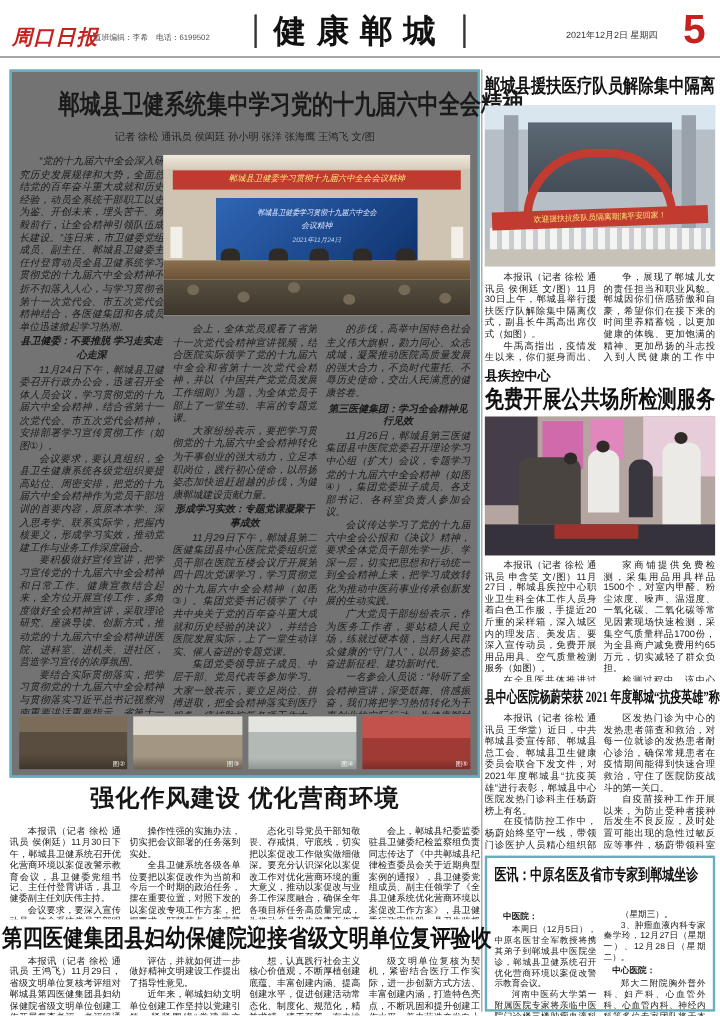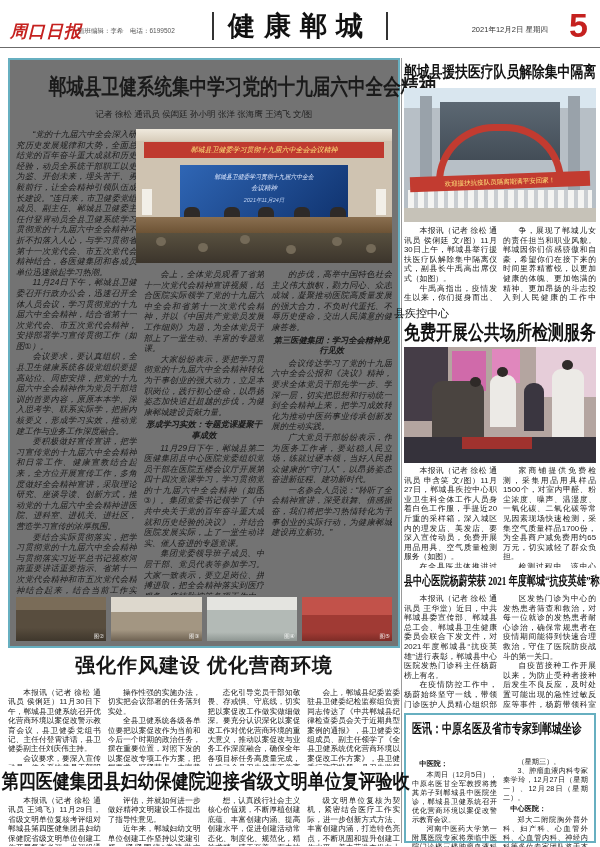--- a/index.html
+++ b/index.html
@@ -63,21 +63,21 @@
   .r1-glass{position:absolute;left:36px;top:14px;width:120px;height:58px;background:linear-gradient(#5c6873,#434d57);}
   .r1-pillar{position:absolute;top:8px;width:12px;height:100px;background:#99a2aa;}
   .r1-arch{position:absolute;left:32px;top:36px;width:128px;height:58px;border:7px solid #c23b30;border-bottom:none;border-radius:70px 70px 0 0;}
   .r1-banner{position:absolute;left:6px;top:86px;width:180px;height:15px;background:#c23b30;color:#ffe27a;font-size:6.5px;line-height:15px;text-align:center;transform:rotate(-2deg);white-space:nowrap;}
   .r1-people{position:absolute;left:4px;top:102px;width:184px;height:18px;background:repeating-linear-gradient(90deg,#f4f4f2 0 6px,#c9cdd1 6px 10px);}
   .r1-ground{position:absolute;left:0;top:120px;width:100%;height:14px;background:#c6c2b8;}
   .r-body{position:absolute;left:404px;width:192px;display:flex;gap:6px;overflow:hidden;}
   .rcol{flex:1;overflow:hidden;}
   .r-body .para{font-size:7.8px;line-height:9.6px;}
   #r1-body{top:226px;height:76px;}
-  #r2-kicker{position:absolute;left:394px;top:306px;font-size:11px;font-weight:normal;color:#111;}
+  #r2-kicker{position:absolute;left:404px;top:306px;font-size:11px;font-weight:bold;color:#111;}
   #r2-headline{top:319px;font-size:20px;transform:scaleX(.8);transform-origin:left;}
   #r2-photo{position:absolute;left:404px;top:347px;width:192px;height:116px;background:#b4a5a0;overflow:hidden;}
   .r2-shelf{position:absolute;left:0;top:0;width:44px;height:74px;background:#453d47;}
   .r2-poster{position:absolute;background:#d06aaa;}
   .r2-wall{position:absolute;right:0;top:0;width:60px;height:50px;background:#e6cdd9;}
   .r2-coat{position:absolute;width:26px;height:52px;background:#eceae6;border-radius:9px 9px 0 0;}
   .r2-head{position:absolute;width:11px;height:10px;border-radius:50%;background:#2f2a28;}
   .r2-dark{position:absolute;left:28px;top:34px;width:52px;height:56px;background:#4a4440;border-radius:10px 10px 0 0;}
   .r2-table{position:absolute;left:0;bottom:0;width:100%;height:26px;background:#35323b;}
   .r2-blanket{position:absolute;left:58px;bottom:14px;width:70px;height:12px;background:#a0322e;}
@@ -114,35 +114,37 @@
 </div>
 
 <div id="col-divider"></div>
 
 <div id="main-box">
   <div id="main-headline" class="serif">郸城县卫健系统集中学习党的十九届六中全会精神</div>
   <div id="main-byline">记者 徐松 通讯员 侯闳廷 孙小明 张洋 张海鹰 王鸿飞 文/图</div>
   <div id="main-content">
     <div class="mcol">
         <p class="para">“党的十九届六中全会深入研究历史发展规律和大势，全面总结党的百年奋斗重大成就和历史经验，动员全系统干部职工以史为鉴、开创未来，埋头苦干、勇毅前行，让全会精神引领队伍成长建设。”连日来，市卫健委党组成员、副主任、郸城县卫健委主任付登霄动员全县卫健系统学习贯彻党的十九届六中全会精神不折不扣落入人心，与学习贯彻省第十一次党代会、市五次党代会精神结合，各医健集团和各成员单位迅速掀起学习热潮。</p>
+        <p class="para subhead">县卫健委：不要推脱 学习走实走心走深</p>
         <p class="para">11月24日下午，郸城县卫健委召开行政办公会，迅速召开全体人员会议，学习贯彻党的十九届六中全会精神，结合省第十一次党代会、市五次党代会精神，安排部署学习宣传贯彻工作（如图①）。</p>
         <p class="para">会议要求，要认真组织，全县卫生健康系统各级党组织要提高站位、周密安排，把党的十九届六中全会精神作为党员干部培训的首要内容，原原本本学、深入思考学、联系实际学，把握内核要义，形成学习实效，推动党建工作与业务工作深度融合。</p>
         <p class="para">要积极做好宣传宣讲，把学习宣传党的十九届六中全会精神和日常工作、健康宣教结合起来，全方位开展宣传工作，多角度做好全会精神宣讲，采取理论研究、座谈导读、创新方式，推动党的十九届六中全会精神进医院、进科室、进机关、进社区，营造学习宣传的浓厚氛围。</p>
         <p class="para">要结合实际贯彻落实，把学习贯彻党的十九届六中全会精神与贯彻落实习近平总书记视察河南重要讲话重要指示、省第十一次党代会精神和市五次党代会精神结合起来，结合当前工作实际，谋实谋细具体措施，在抓好疫情防控、卫生健康重点工作上下功夫，在谋划明年工作上求突破。</p>
       </div>
     <div class="mcol photo-pad">
         <p class="para">会上，全体党员观看了省第十一次党代会精神宣讲视频，结合医院实际领学了党的十九届六中全会和省第十一次党代会精神，并以《中国共产党党员发展工作细则》为题，为全体党员干部上了一堂生动、丰富的专题党课。</p>
         <p class="para">大家纷纷表示，要把学习贯彻党的十九届六中全会精神转化为干事创业的强大动力，立足本职岗位，践行初心使命，以昂扬姿态加快追赶超越的步伐，为健康郸城建设贡献力量。</p>
         <p class="para subhead">形成学习实效：专题党课凝聚干事成效</p>
         <p class="para">11月29日下午，郸城县第二医健集团县中心医院党委组织党员干部在医院五楼会议厅开展第四十四次党课学习，学习贯彻党的十九届六中全会精神（如图③）。集团党委书记领学了《中共中央关于党的百年奋斗重大成就和历史经验的决议》，并结合医院发展实际，上了一堂生动详实、催人奋进的专题党课。</p>
         <p class="para">集团党委领导班子成员、中层干部、党员代表等参加学习。大家一致表示，要立足岗位、拼搏进取，把全会精神落实到医疗服务、疫情防控等各项工作中，以实际行动守护人民群众生命健康。</p>
       </div>
     <div class="mcol photo-pad">
         <p class="para">的步伐，高举中国特色社会主义伟大旗帜，勠力同心、众志成城，凝聚推动医院高质量发展的强大合力，不负时代重托、不辱历史使命，交出人民满意的健康答卷。</p>
         <p class="para subhead">第三医健集团：学习全会精神见行见效</p>
+        <p class="para">11月26日，郸城县第三医健集团县中医院党委召开理论学习中心组（扩大）会议，专题学习党的十九届六中全会精神（如图④），集团党委班子成员、各支部书记、各科室负责人参加会议。</p>
         <p class="para">会议传达学习了党的十九届六中全会公报和《决议》精神，要求全体党员干部先学一步、学深一层，切实把思想和行动统一到全会精神上来，把学习成效转化为推动中医药事业传承创新发展的生动实践。</p>
         <p class="para">广大党员干部纷纷表示，作为医务工作者，要站稳人民立场，练就过硬本领，当好人民群众健康的“守门人”，以昂扬姿态奋进新征程、建功新时代。</p>
         <p class="para">一名参会人员说：“聆听了全会精神宣讲，深受鼓舞、倍感振奋，我们将把学习热情转化为干事创业的实际行动，为健康郸城建设再立新功。”</p>
       </div>
     <div id="main-photo">
       <div class="mp-ceiling"></div>
       <div class="mp-banner">郸城县卫健委学习贯彻十九届六中全会会议精神</div>
       <div class="mp-screen">
         <div class="l1">郸城县卫健委学习贯彻十九届六中全会</div>
         <div class="l2">会议精神</div>

